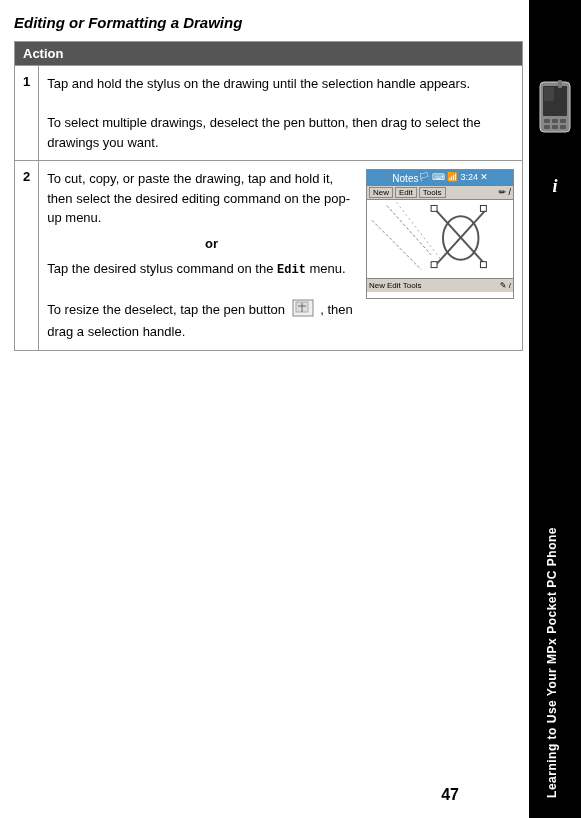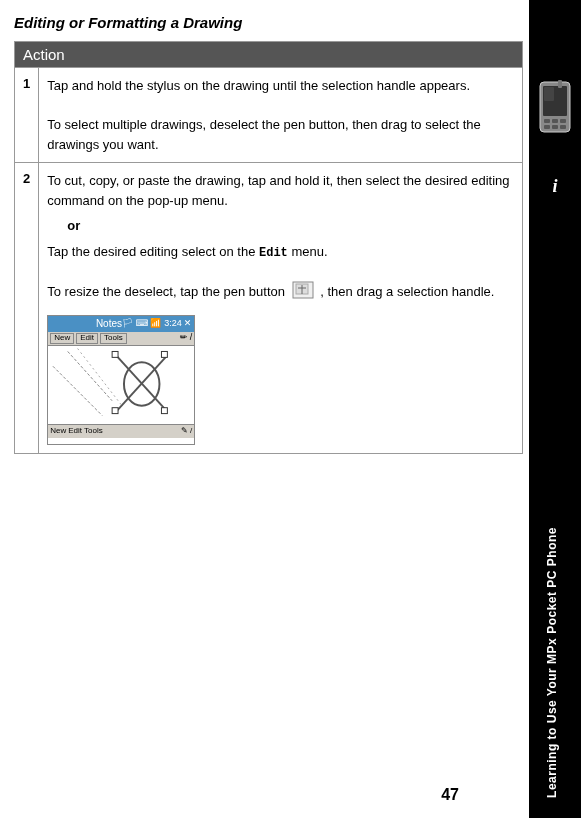--- a/index.html
+++ b/index.html
@@ -66,22 +66,22 @@
     .main-table {
       width: 100%;
       border-collapse: collapse;
       border: 1px solid #999;
       margin-bottom: 14px;
     }
 
     .table-header {
       background: #555;
       color: #fff;
-      font-weight: normal;
-      font-size: 15px;
+      font-weight: bold;
+      font-size: 13px;
       padding: 4px 8px;
       text-align: left;
     }
 
     .table-row {
       border-top: 1px solid #999;
     }
 
     .row-number {
       vertical-align: top;
@@ -95,21 +95,20 @@
     .row-content {
       vertical-align: top;
       padding: 8px 8px;
       font-size: 13px;
       line-height: 1.5;
     }
 
     .row-content-inner {
       display: flex;
       gap: 10px;
-      flex-direction: column;
     }
 
     .row-text {
       flex: 1;
     }
 
     .bold-text {
       font-weight: bold;
     }
 
@@ -117,20 +116,21 @@
       font-family: 'Courier New', monospace;
       font-weight: bold;
       font-size: 12px;
     }
 
     .or-text {
       font-weight: bold;
       font-size: 13px;
       margin: 6px 0 6px 20px;
       display: block;
+      text-align: center;
     }
 
     
     .screenshot-mockup {
       width: 148px;
       min-width: 148px;
       height: 130px;
       border: 1px solid #888;
       background: #fff;
       position: relative;
@@ -139,21 +139,21 @@
       flex-shrink: 0;
     }
 
     .screenshot-titlebar {
       background: #4a90c4;
       color: #fff;
       font-size: 10px;
       padding: 1px 3px;
       display: flex;
       align-items: center;
-      justify-content: flex-end;
+      justify-content: center;
       height: 16px;
     }
 
     .screenshot-toolbar {
       background: #d4d0c8;
       border-bottom: 1px solid #888;
       height: 14px;
       display: flex;
       align-items: center;
       padding: 0 2px;
@@ -263,21 +263,21 @@
         </tr>
 
         <tr class="table-row">
           <td class="row-number">2</td>
           <td class="row-content">
             <div class="row-content-inner">
               <div class="row-text">
                 <p>To cut, copy, or paste the drawing, tap and hold it, then select the desired editing command on the pop-up menu.</p>
                 <span class="or-text">or</span>
                 <p>
-                  <span>Tap the desired editing select on the</span>
+                  <span>Tap the desired stylus command on the</span>
                   <span class="mono-text">Edit</span>
                   <span>menu.</span>
                 </p>
                 <br>
                 <p>
                   <span>To resize the deselect, tap the pen button</span>
                   
                   <span style="display:inline-block;vertical-align:middle;margin:0 3px;">
                     <svg width="22" height="18" viewBox="0 0 22 18" xmlns="http://www.w3.org/2000/svg">
                       <rect x="1" y="1" width="20" height="16" fill="#f0f0f0" stroke="#888" stroke-width="1"></rect>

